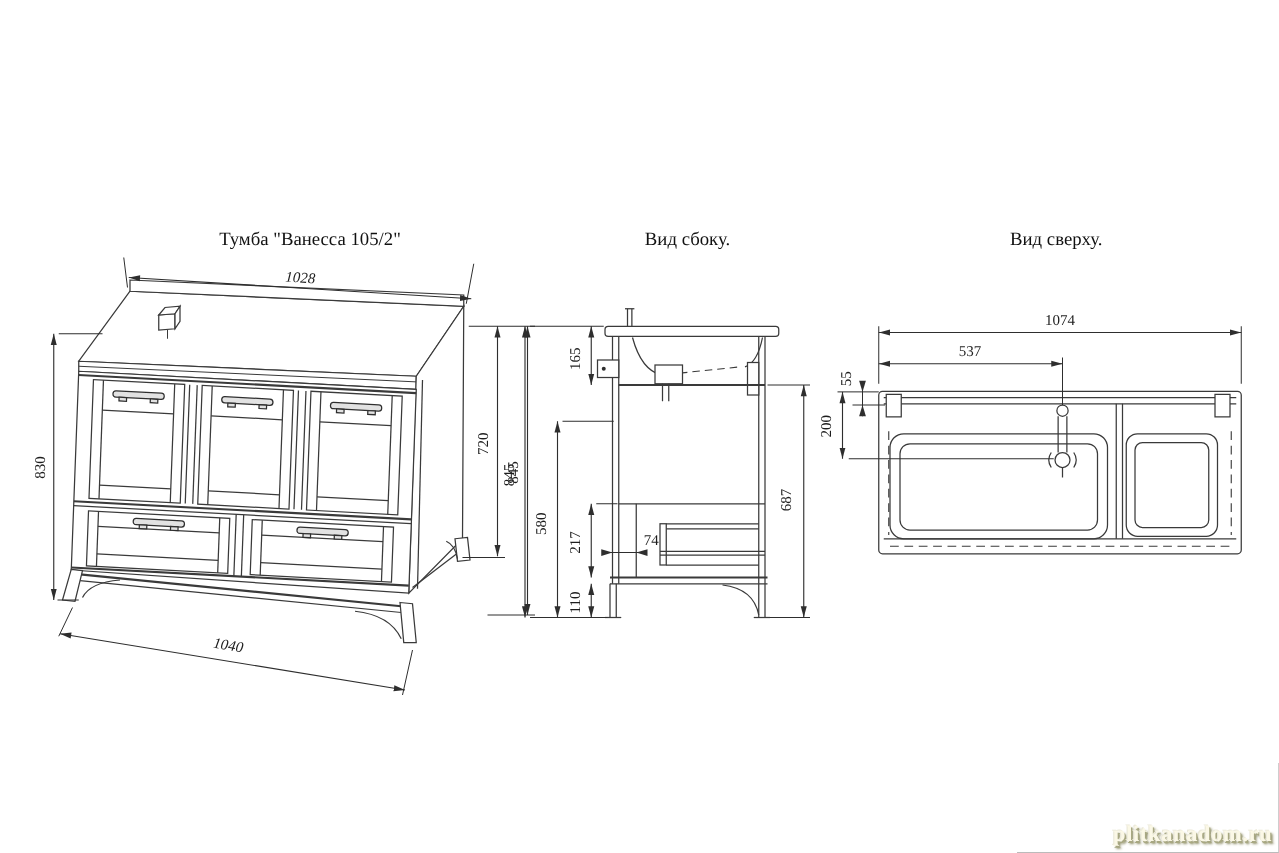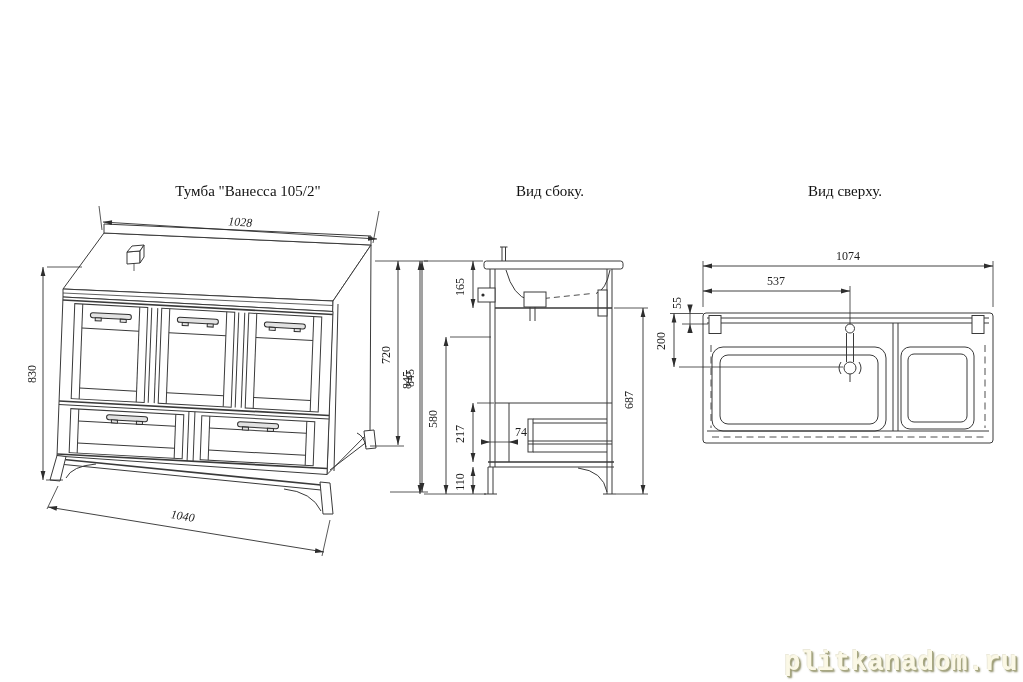--- a/index.html
+++ b/index.html
@@ -14,22 +14,22 @@
   .dsh2{fill:none;stroke:#3a3a3a;stroke-width:.9;stroke-dasharray:6 4;}
   .dim{fill:none;stroke:#2e2e2e;stroke-width:.9;marker-start:url(#as);marker-end:url(#ae);}
   .ext{fill:none;stroke:#2e2e2e;stroke-width:.8;}
   .arr{fill:#2e2e2e;stroke:none;}
   .hdl{fill:#e2e2e2;stroke:#2f2f2f;stroke-width:1;}
   text{fill:#1d1d1d;}
   .dimlab{font-size:12px;text-anchor:middle;}
   .ital{font-style:italic;}
   .vtitle{font-size:15px;text-anchor:middle;fill:#111;}
   .watermark{position:absolute;right:5px;bottom:4px;
-    font-family:Liberation Mono, monospace;
-    font-weight:bold;font-size:27px;letter-spacing:.5px;color:#fbf8e6;
+    font-family:Liberation Serif, serif;
+    font-weight:bold;font-size:18px;letter-spacing:.5px;color:#fbf8e6;
     text-shadow:-1px -1px 0 #eceadb, 1px 1px 0 #a8a882, 2px 2px 2px #8b8b64;}
 </style>
 </head>
 <body>
 
 <div class="canvas">
 <svg width="1023" height="682" viewBox="0 0 1023 682">
   <defs>
     <marker id="as" refX="0" refY="3" markerWidth="10" markerHeight="6" orient="auto" markerUnits="userSpaceOnUse">
       <path d="M0,3 L9,0.6 L9,5.4 Z" fill="#2e2e2e"></path>

